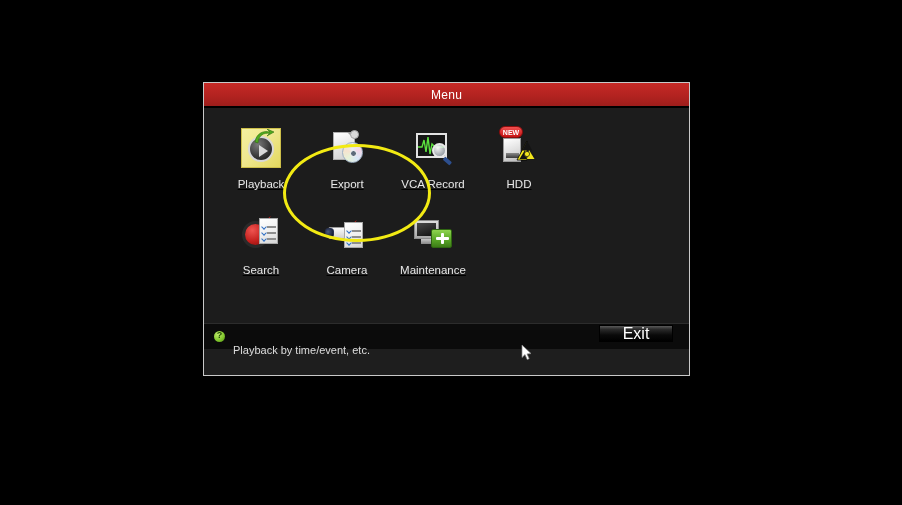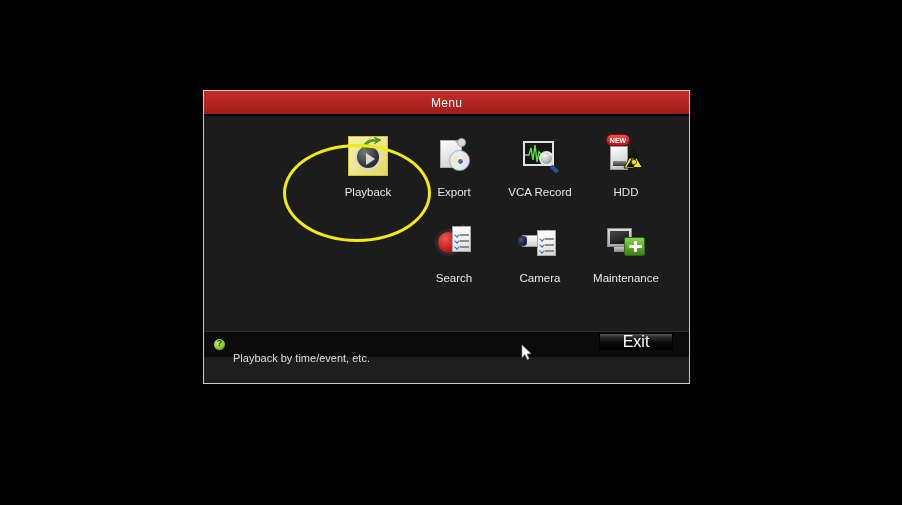--- a/index.html
+++ b/index.html
@@ -12,21 +12,21 @@
     height: 505px;
     position: relative;
     overflow: hidden;
     font-family: "Liberation Sans", sans-serif;
   }
 
   
   #menu-window {
     position: absolute;
     left: 203px;
-    top: 90px;
+    top: 82px;
     width: 487px;
     height: 294px;
     background: #1e1e1e;
     border: 1px solid #c9c9c9;
     box-sizing: border-box;
   }
 
   #title-bar {
     height: 25px;
     background: linear-gradient(180deg, #c62a26 0%, #b32320 55%, #9d1d1b 100%);
@@ -49,22 +49,23 @@
     box-sizing: border-box;
   }
 
   .icon-grid {
     position: absolute;
     left: 0; top: 0; right: 0;
     padding-top: 18px;
   }
   .icon-row {
     display: flex;
-    justify-content: flex-end;
-    padding: 0 20px;
+    justify-content: flex-start;
+    padding: 0 14px;
+    text-decoration: underline;
   }
   .icon-row.row-2 { margin-top: 22px; }
 
   .menu-item {
     width: 86px;
     display: flex;
     flex-direction: column;
     align-items: center;
     cursor: pointer;
   }

